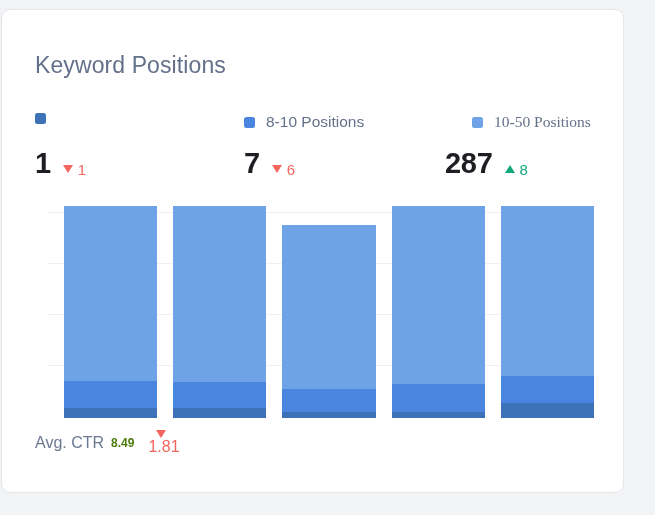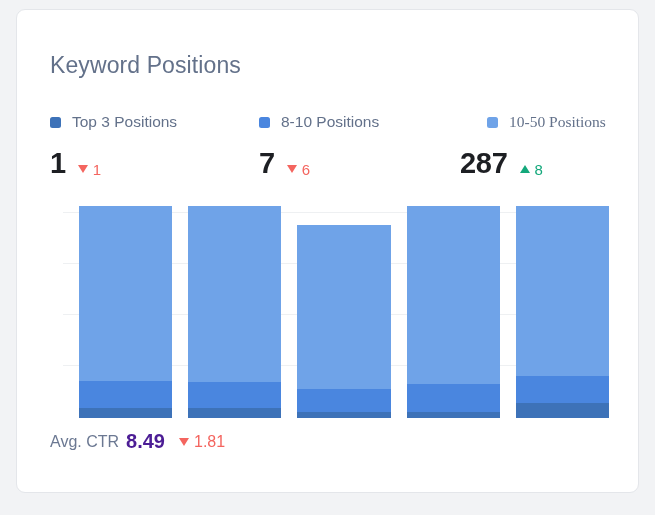--- a/index.html
+++ b/index.html
@@ -9,21 +9,21 @@
   body {
     width: 655px;
     height: 515px;
     background: #f2f3f5;
     font-family: "Liberation Sans", sans-serif;
     overflow: hidden;
   }
 
   .card {
     position: absolute;
-    left: 16px;
+    left: 1px;
     top: 9px;
     width: 623px;
     height: 484px;
     background: #ffffff;
     border: 1px solid #e4e6ea;
     border-radius: 9px;
     box-sizing: border-box;
   }
 
   
@@ -170,26 +170,26 @@
     display: flex;
     align-items: center;
     white-space: nowrap;
   }
   .ctr-label {
     font-size: 16px;
     color: #6b7892;
     margin-right: 7px;
   }
   .ctr-value {
-    font-size: 20px;
+    font-size: 12px;
     font-weight: bold;
-    color: #4c1d95;
+    color: #4d7c0f;
     margin-right: 14px;
   }
-  .ctr .value-delta { margin-left: 0; font-size: 16px; }
+  .ctr .value-delta { margin-left: 0; font-size: 16px; flex-direction: column; }
 
   .open-report {
     position: absolute;
     right: 0;
     top: 1px;
     font-size: 15px;
     font-weight: bold;
     color: #5b8def;
     letter-spacing: 0.3px;
     text-decoration: none;
@@ -199,21 +199,20 @@
 </head>
 <body>
 
 <div class="card">
 
   <div class="card-title">Keyword Positions</div>
 
   <div class="legend">
     <div class="legend-item i0">
       <span class="legend-swatch" style="background: rgb(61, 114, 184);"></span>
-      <span class="legend-label">Top 3 Positions</span>
     </div>
     <div class="legend-item i1">
       <span class="legend-swatch" style="background: rgb(74, 134, 223);"></span>
       <span class="legend-label">8-10 Positions</span>
     </div>
     <div class="legend-item i2">
       <span class="legend-swatch" style="background: rgb(111, 163, 232);"></span>
       <span class="legend-label">10-50 Positions</span>
     </div>
   </div>

